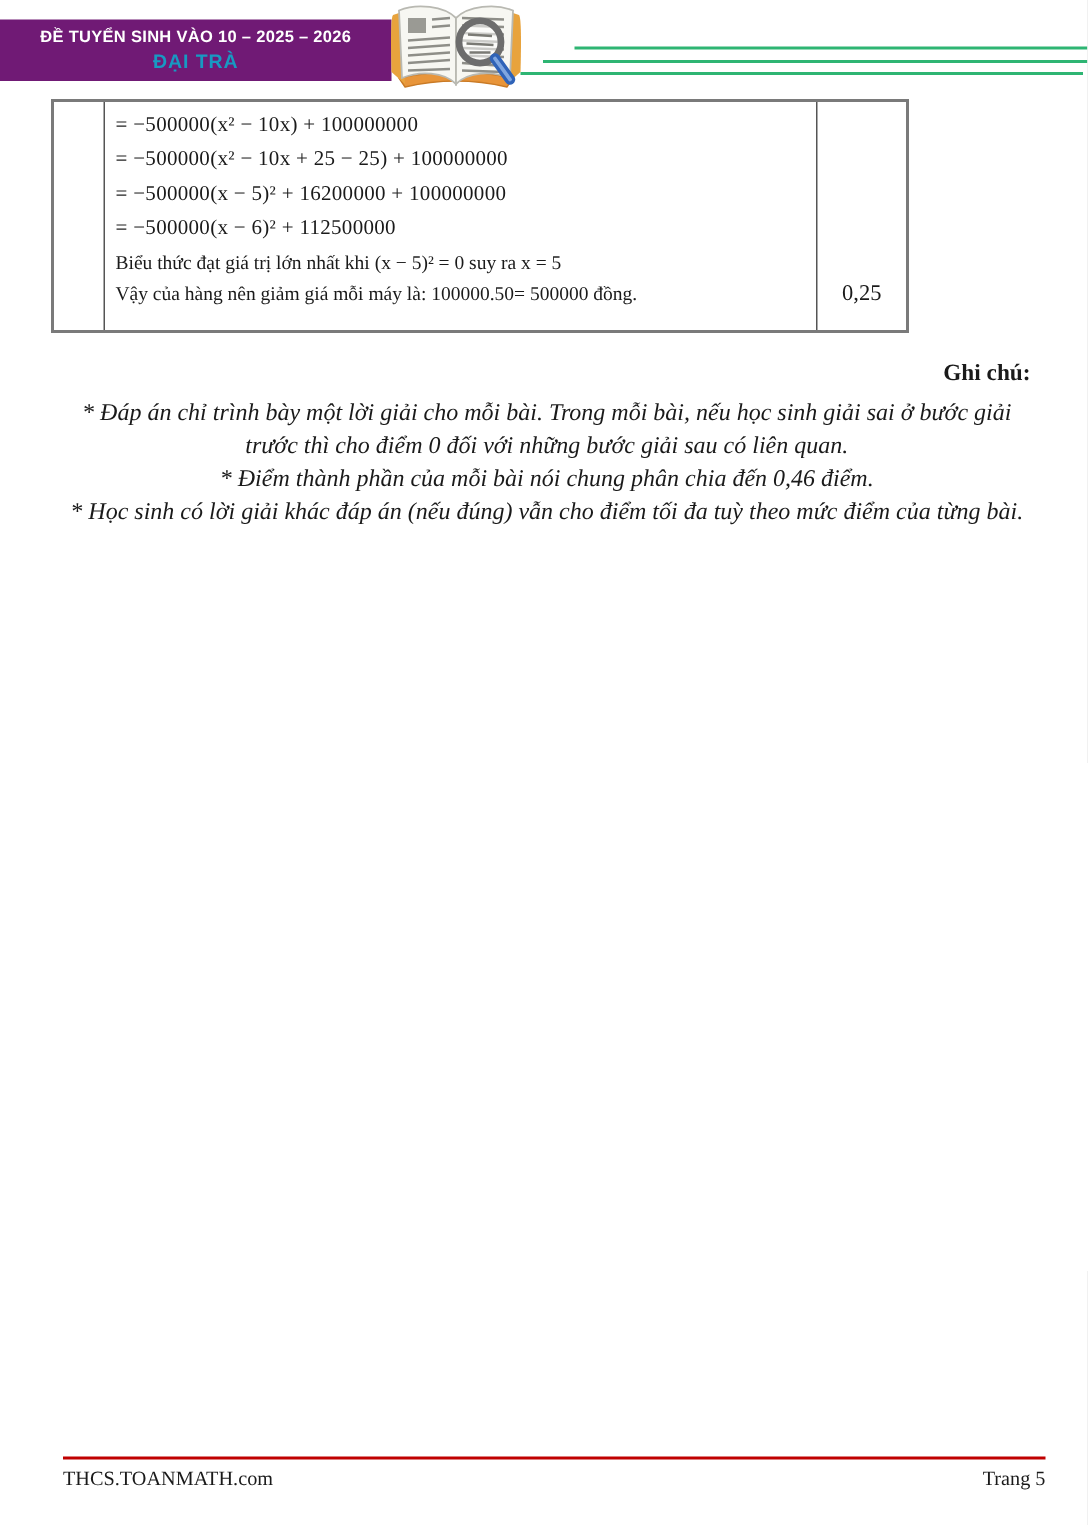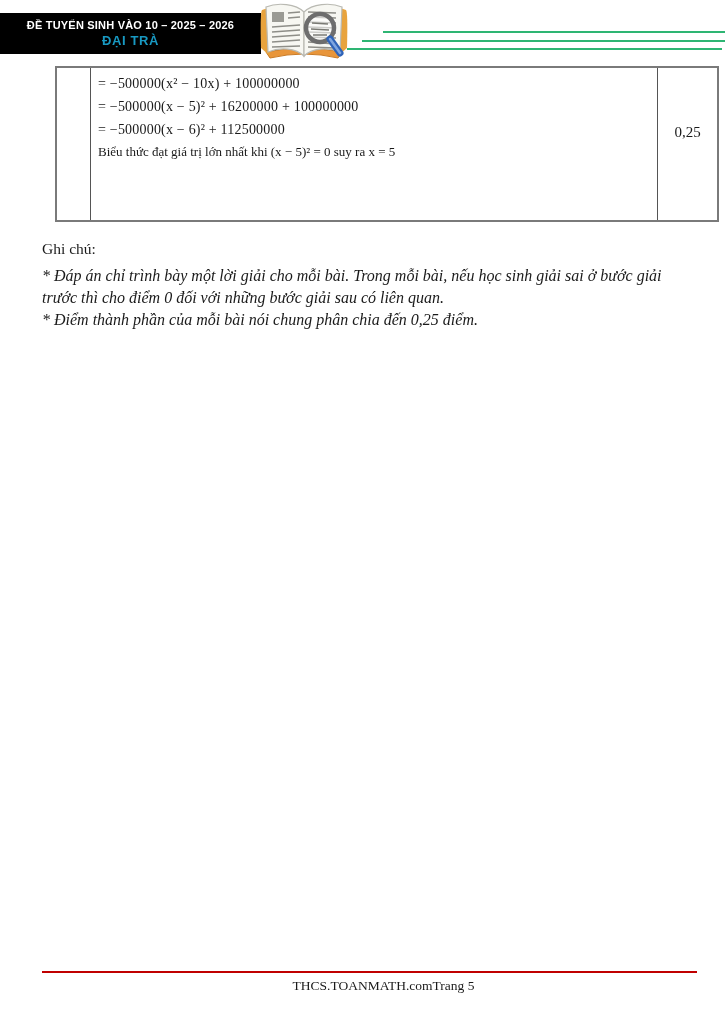--- a/index.html
+++ b/index.html
@@ -11,21 +11,21 @@
     margin:0 auto;
     overflow:hidden;
     font-family:"Liberation Serif","DejaVu Serif",serif;
     color:#1a1a1a;
   }
 
   
   .banner{
     position:absolute; left:0; top:13px;
     width:261px; height:41px;
-    background:#000000;
+    background:#701a75;
     display:flex; flex-direction:column; align-items:center; justify-content:center;
     gap:2px;
   }
   .banner-title{
     font-family:"Liberation Sans","DejaVu Sans",sans-serif;
     font-weight:bold; font-size:11px; letter-spacing:.2px;
     color:#ffffff; white-space:nowrap;
   }
   .banner-subtitle{
     font-family:"Liberation Sans","DejaVu Sans",sans-serif;
@@ -33,57 +33,57 @@
     color:#1899C2;
   }
   .logo{ position:absolute; left:256px; top:0; width:96px; height:66px; }
   .green-line{ position:absolute; height:2px; background:#2EB573; }
   .gl-1{ left:383px; top:31px; width:342px; }
   .gl-2{ left:362px; top:40px; width:363px; }
   .gl-3{ left:347px; top:48px; width:375px; }
 
   
   .answer-table{
-    position:absolute; left:55px; top:66px;
-    width:664px; height:156px;
+    position:absolute; left:34px; top:66px;
+    width:572px; height:156px;
     border:2px solid #7a7a7a;
     display:flex;
   }
   .col-left{ width:34px; border-right:1px solid #555; }
   .col-main{ flex:1; padding:4px 6px 0 7px; }
   .col-score{
     width:60px; border-left:1px solid #555;
-    text-align:center; padding-top:56px;
+    text-align:center; padding-top:120px;
     font-size:15px;
   }
   .eq-line{
     font-size:14px; line-height:23px; white-space:nowrap;
     letter-spacing:.2px;
   }
   .concl-line{
     font-size:13px; line-height:21px; white-space:nowrap;
   }
 
   
   .notes{ position:absolute; left:42px; top:240px; width:645px; }
   .notes-heading{
-    text-align:left; font-weight:normal; font-size:15.5px; margin-bottom:7px;
+    text-align:right; font-weight:bold; font-size:15.5px; margin-bottom:7px;
   }
   .note-item{
-    font-style:italic; font-size:16px; line-height:21.5px; margin-bottom:0.5px;
+    font-style:italic; font-size:16px; line-height:21.5px; margin-bottom:0.5px;text-align:center;
   }
 
   
   .footer-rule{
     position:absolute; left:42px; top:971px; width:655px; height:2px;
     background:#C00000;
   }
   .footer-row{
-    position:absolute; left:56px; top:978px; width:655px;
-    display:flex; justify-content:center;
+    position:absolute; left:42px; top:978px; width:655px;
+    display:flex; justify-content:space-between;
     font-size:13.5px;
   }
 </style>
 </head>
 <body>
 
 <div class="page">
 
   <div class="banner">
     <div class="banner-title">ĐỀ TUYỂN SINH VÀO 10 – 2025 – 2026</div>
@@ -113,31 +113,34 @@
   </svg>
 
   <div class="green-line gl-1"></div>
   <div class="green-line gl-2"></div>
   <div class="green-line gl-3"></div>
 
   <div class="answer-table">
     <div class="col-left"></div>
     <div class="col-main">
       <div class="eq-line">= −500000(x² − 10x) + 100000000</div>
+      <div class="eq-line">= −500000(x² − 10x + 25 − 25) + 100000000</div>
       <div class="eq-line">= −500000(x − 5)² + 16200000 + 100000000</div>
       <div class="eq-line">= −500000(x − 6)² + 112500000</div>
       <div class="concl-line">Biểu thức đạt giá trị lớn nhất khi  (x − 5)² = 0  suy ra  x = 5</div>
+      <div class="concl-line">Vậy của hàng nên giảm giá mỗi máy là: 100000.50= 500000 đồng.</div>
     </div>
     <div class="col-score">0,25</div>
   </div>
 
   <div class="notes">
     <div class="notes-heading">Ghi chú:</div>
     <div class="note-item">* Đáp án chỉ trình bày một lời giải cho mỗi bài. Trong mỗi bài, nếu học sinh giải sai ở bước giải trước thì cho điểm 0 đối với những bước giải sau có liên quan.</div>
-    <div class="note-item">* Điểm thành phần của mỗi bài nói chung phân chia đến 0,25 điểm.</div>
+    <div class="note-item">* Điểm thành phần của mỗi bài nói chung phân chia đến 0,46 điểm.</div>
+    <div class="note-item">* Học sinh có lời giải khác đáp án (nếu đúng) vẫn cho điểm tối đa tuỳ theo mức điểm của từng bài.</div>
   </div>
 
   <div class="footer-rule"></div>
   <div class="footer-row">
     <span>THCS.TOANMATH.com</span>
     <span>Trang 5</span>
   </div>
 
 </div>
 

